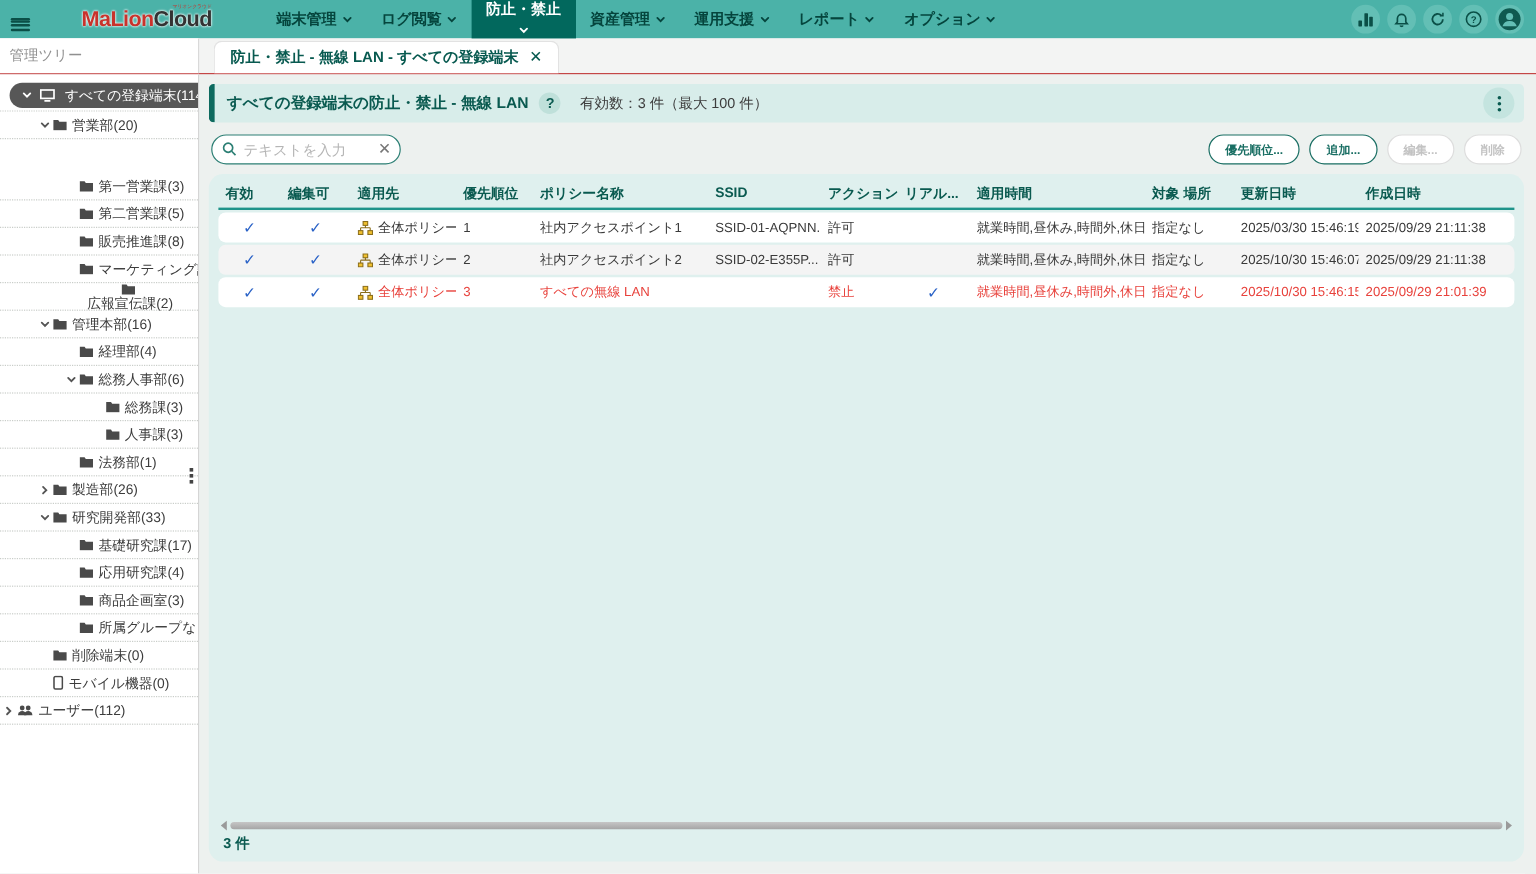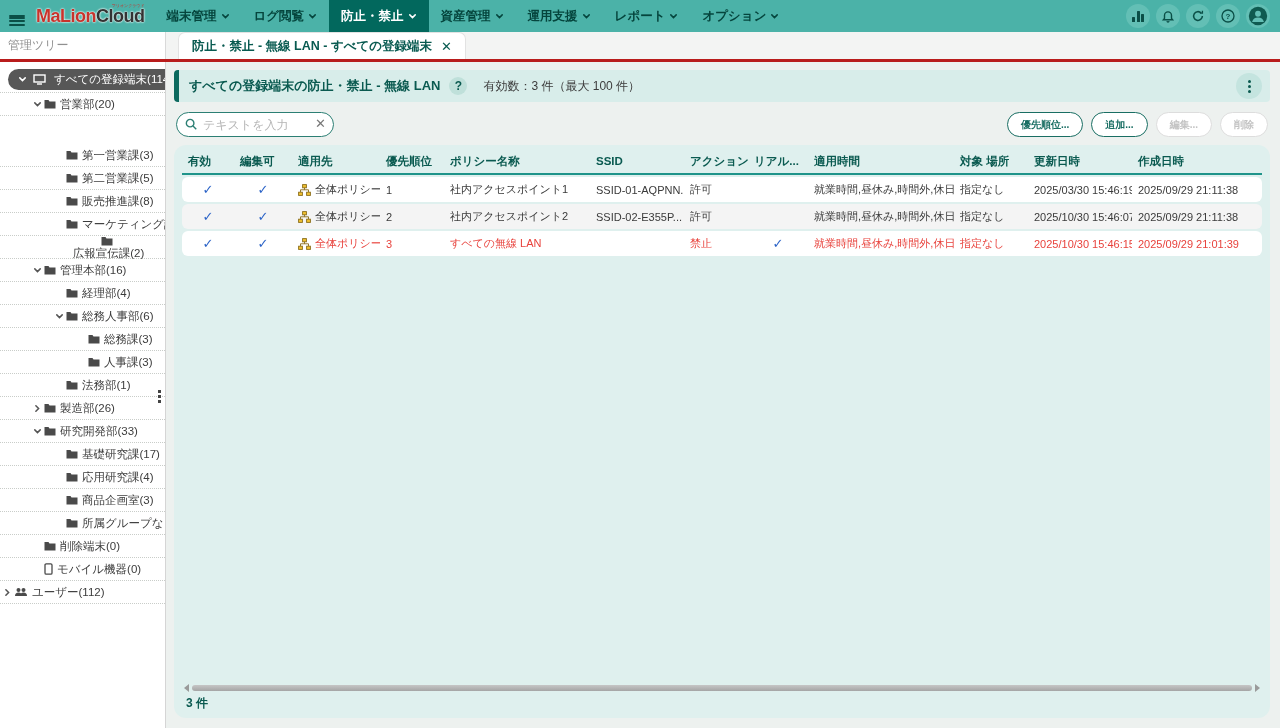--- a/index.html
+++ b/index.html
@@ -1,42 +1,42 @@
 <!DOCTYPE html>
 <html><head>
 <meta charset="utf-8">
 <style>
   * { margin:0; padding:0; box-sizing:border-box; }
   html,body { width:1280px; height:728px; overflow:hidden;
     font-family:"Liberation Sans","DejaVu Sans",sans-serif; background:#f5f6f5; }
 
   
-  .topbar { height:32px; background:#4bb2a8; display:flex; align-items:stretch; }
+  .topbar { height:32px; background:#4bb2a8; display:flex; align-items:stretch;gap:32px; }
   .hamburger { width:34px; display:flex; align-items:center; justify-content:center; cursor:pointer; }
   .hamburger span { display:block; width:16px; height:2px; background:#0b4f47; margin:1.6px 0; border-radius:1px; }
   .hamburger .bars { display:block; }
   .logo { display:flex; align-items:center; padding:0 10px 0 2px; position:relative; }
   .logo .p1 { font-size:18px; font-weight:bold; color:#c8332c; letter-spacing:-0.5px;
               text-shadow:0 0 2px #fff,0 0 2px #fff; }
   .logo .p2wrap { position:relative; }
   .logo .p2 { font-size:18px; font-weight:bold; color:#333; letter-spacing:-0.5px;
               text-shadow:0 0 2px #fff,0 0 2px #fff; }
   .logo .ruby { position:absolute; top:-3px; right:0; font-size:4px; color:#c8332c; white-space:nowrap; }
   .nav { display:flex; align-items:stretch; }
   .nav-item { display:flex; align-items:center; gap:4px; padding:0 12px; font-size:12.5px;
               font-weight:bold; color:#05453d; cursor:pointer; }
-  .nav-item.active { background:#02685d; color:#fff; }
+  .nav-item.active { background:#02685d; color:#fff;flex-direction:column; }
   .topbar-right { margin-left:auto; display:flex; align-items:center; gap:6px; padding-right:10px; }
   .circle-btn { width:24px; height:24px; border-radius:50%; background:#63bfb5;
                 display:flex; align-items:center; justify-content:center; cursor:pointer; }
   .bars-icon { display:flex; align-items:flex-end; gap:1.5px; height:11px; }
   .bars-icon i { display:block; width:3px; background:#0b4f47; border-radius:0.5px; }
 
   
-  .subbar { height:30px; background:#f3f4f3; display:flex; border-bottom:3px solid #b91c1c; }
+  .subbar { height:30px; background:#f3f4f3; display:flex; border-bottom:1px solid #b91c1c; }
   .tree-title { width:166px; min-width:166px; background:#fff; border-right:1px solid #d9d9d9;
                 display:flex; align-items:center; padding-left:8px; font-size:12px; color:#909090; }
   .tabs { flex:1; display:flex; align-items:flex-end; padding-left:12px; }
   .tab { background:#fff; border:1px solid #e2e2e2; border-bottom:none; border-radius:7px 7px 0 0;
          height:27px; display:flex; align-items:center; gap:9px; padding:0 13px;
          color:#085a50; font-weight:bold; font-size:12.5px; cursor:pointer; }
   .tab-close { font-size:13px; cursor:pointer; }
 
   
   .page-body { display:flex; height:666px; }

